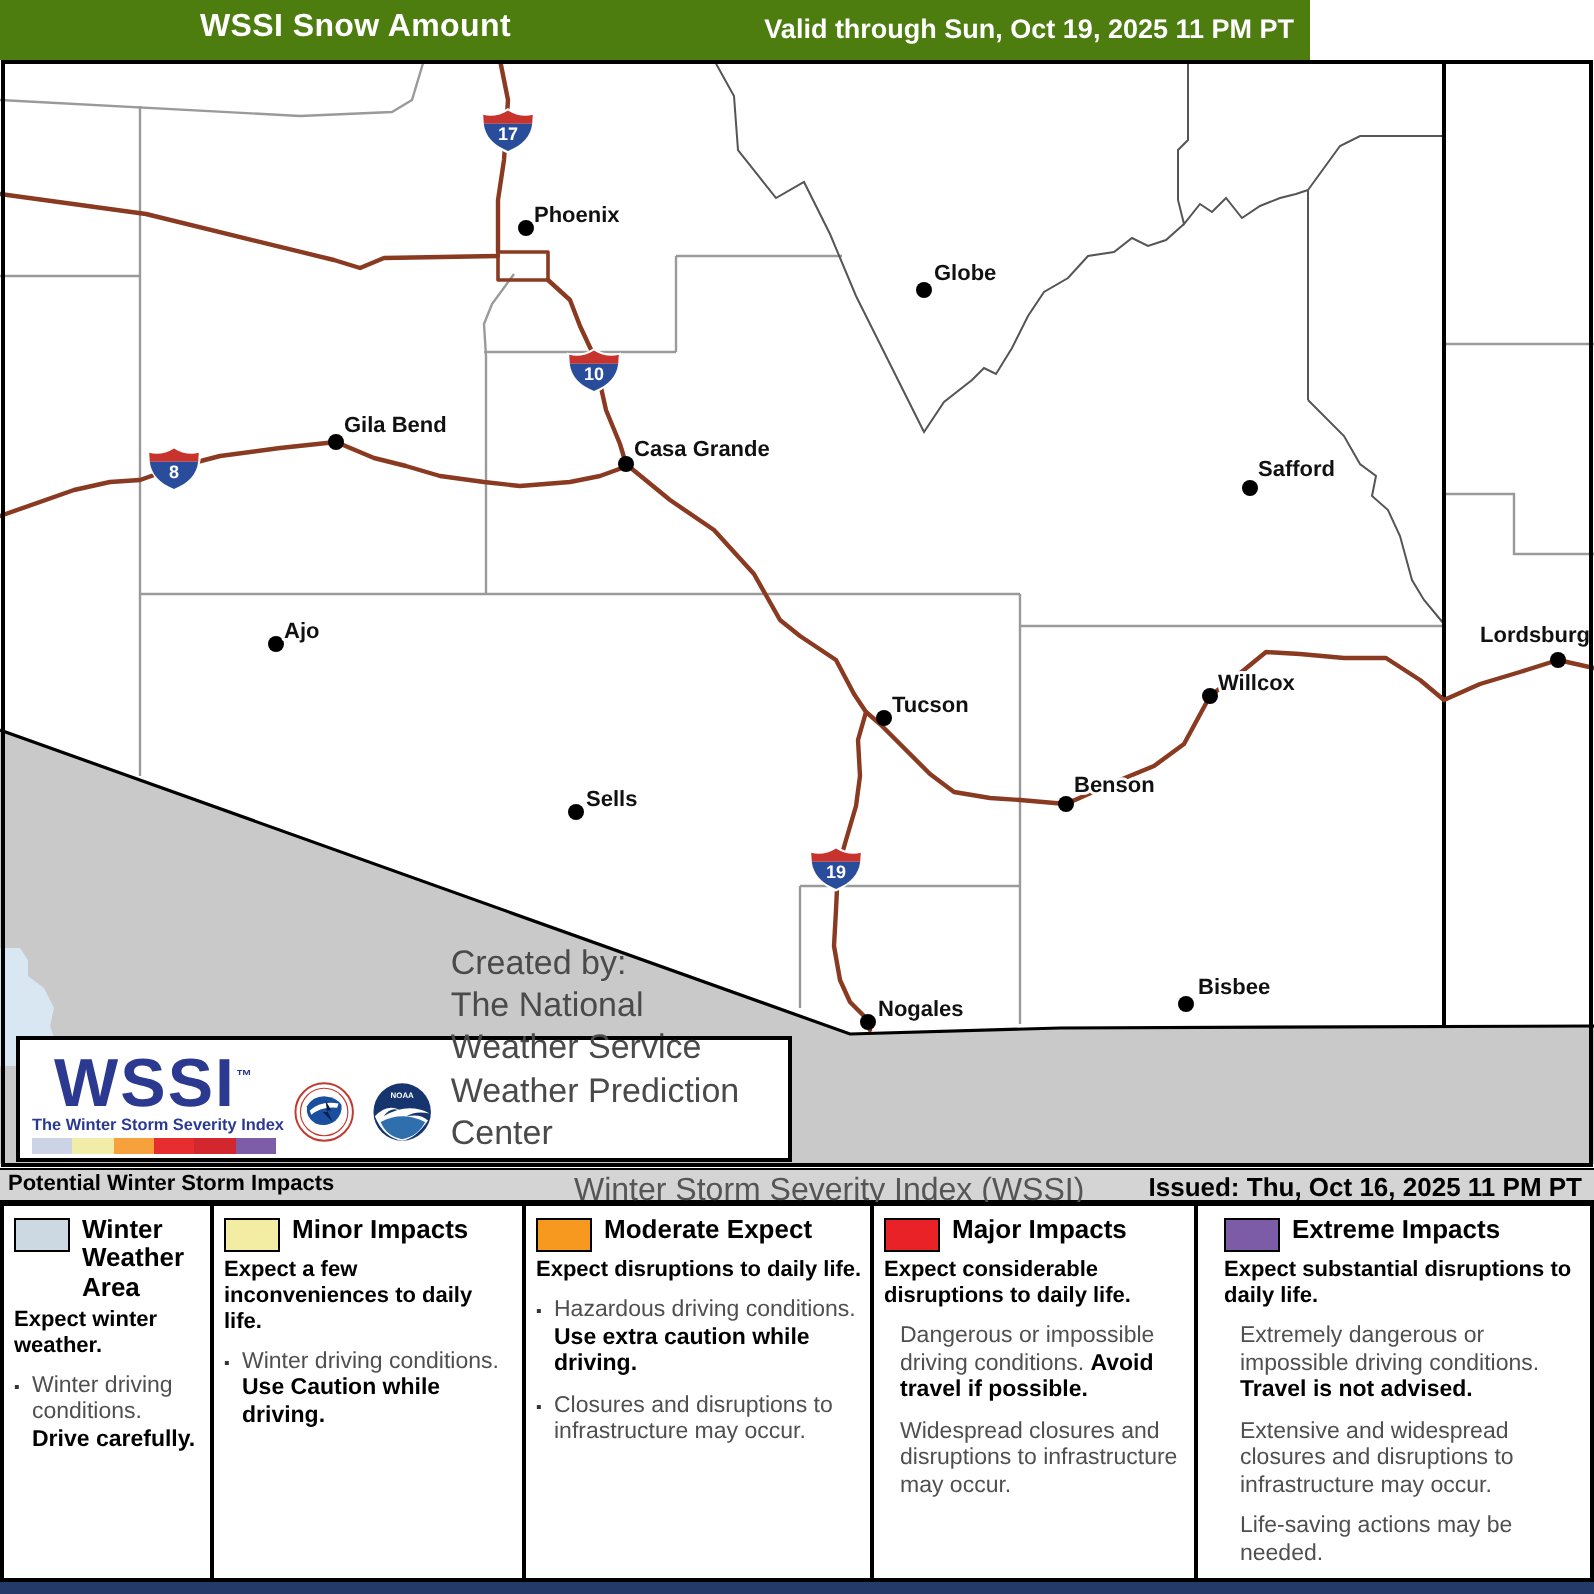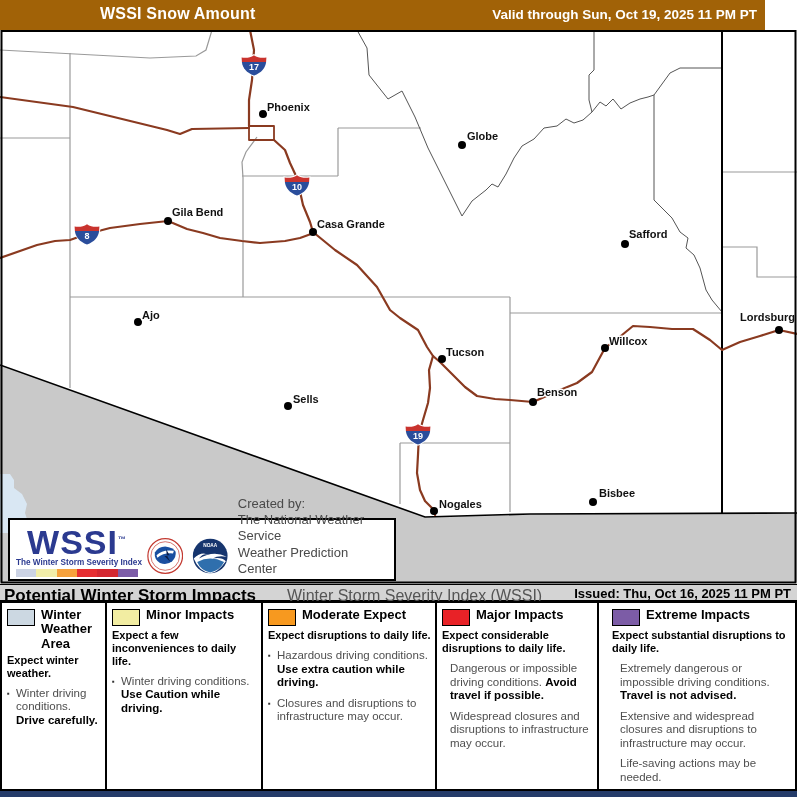--- a/index.html
+++ b/index.html
@@ -1,37 +1,37 @@
 <!DOCTYPE html>
 <html><head>
 <meta charset="utf-8">
 <style>
   html,body{margin:0;padding:0;background:#fff;}
   #stage{position:relative;width:797px;height:797px;background:#fff;overflow:hidden;
          font-family:"Liberation Sans",sans-serif;}
   
-  .hdr{position:absolute;left:0;top:0;width:765px;height:30px;background:#a16207;color:#fff;}
+  .hdr{position:absolute;left:0;top:0;width:655px;height:30px;background:#4d7c0f;color:#fff;}
   .hdr-title{position:absolute;left:100px;top:5px;font-size:16px;font-weight:bold;letter-spacing:.2px;}
   .hdr-valid{position:absolute;right:8px;top:7px;font-size:13.5px;font-weight:bold;}
   
   #map-svg{position:absolute;left:0;top:30px;}
   
   .logo-box{position:absolute;left:8px;top:518px;width:388px;height:63px;background:#fff;
             border:2px solid #000;box-sizing:border-box;display:flex;align-items:flex-end;gap:9px;padding:2px 6px;}
   .wssi-block{width:122px;flex:0 0 auto;text-align:center;}
   .wssi-word{font-size:34px;font-weight:bold;color:#2b3a90;line-height:.85;letter-spacing:1px;}
   .wssi-tm{font-size:8px;vertical-align:super;}
   .wssi-tag{font-size:8.2px;font-weight:bold;color:#2b3a90;margin-top:1px;white-space:nowrap;}
   .wssi-bar{display:flex;height:8px;margin-top:2px;}
   .wssi-bar span{flex:1;}
-  .created{font-size:13px;color:#4a4a4a;line-height:1.25;}
+  .created{font-size:17px;color:#4a4a4a;line-height:1.25;}
   
   .tbar{position:absolute;left:0;top:584px;width:797px;height:17px;background:#d4d4d4;
         border-top:1px solid #000;border-bottom:1px solid #000;box-sizing:border-box;}
-  .tbar-left{position:absolute;left:4px;top:1px;font-size:17px;font-weight:bold;color:#000;}
+  .tbar-left{position:absolute;left:4px;top:1px;font-size:11px;font-weight:bold;color:#000;}
   .tbar-center{position:absolute;left:287px;top:2px;font-size:16px;color:#555;}
   .tbar-right{position:absolute;right:6px;top:1px;font-size:13px;font-weight:bold;color:#000;}
   
   .legend{position:absolute;left:0;top:601px;width:797px;height:190px;background:#fff;
           border:2px solid #000;box-sizing:border-box;}
   .lcol{position:absolute;top:0;height:100%;box-sizing:border-box;padding:5px 4px 16px 5px;border-right:2px solid #000;}
   .lcol:last-child{border-right:none;}
   .lhead{display:flex;gap:6px;align-items:flex-start;}
   .swatch{width:26px;height:15px;border:1px solid #000;flex:0 0 auto;margin-top:1px;}
   .ltitle{font-size:13px;font-weight:bold;color:#000;line-height:1.1;}

